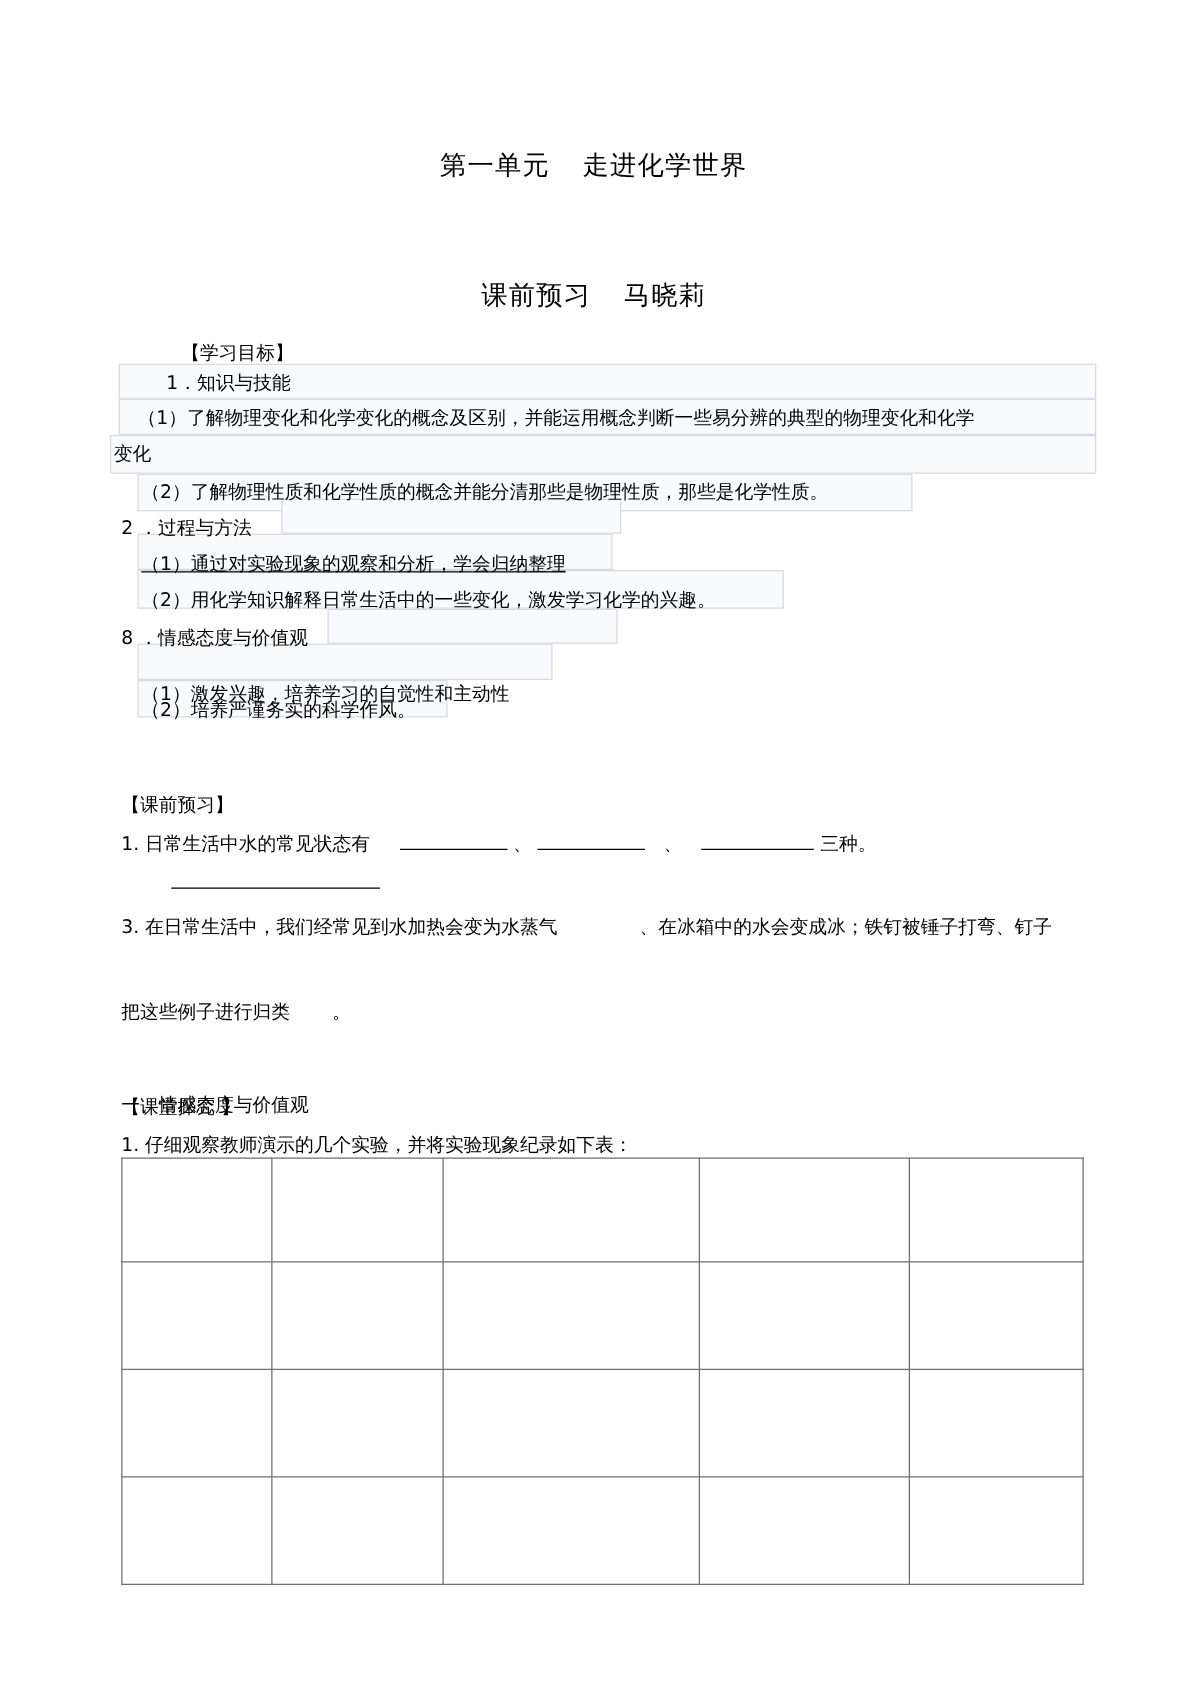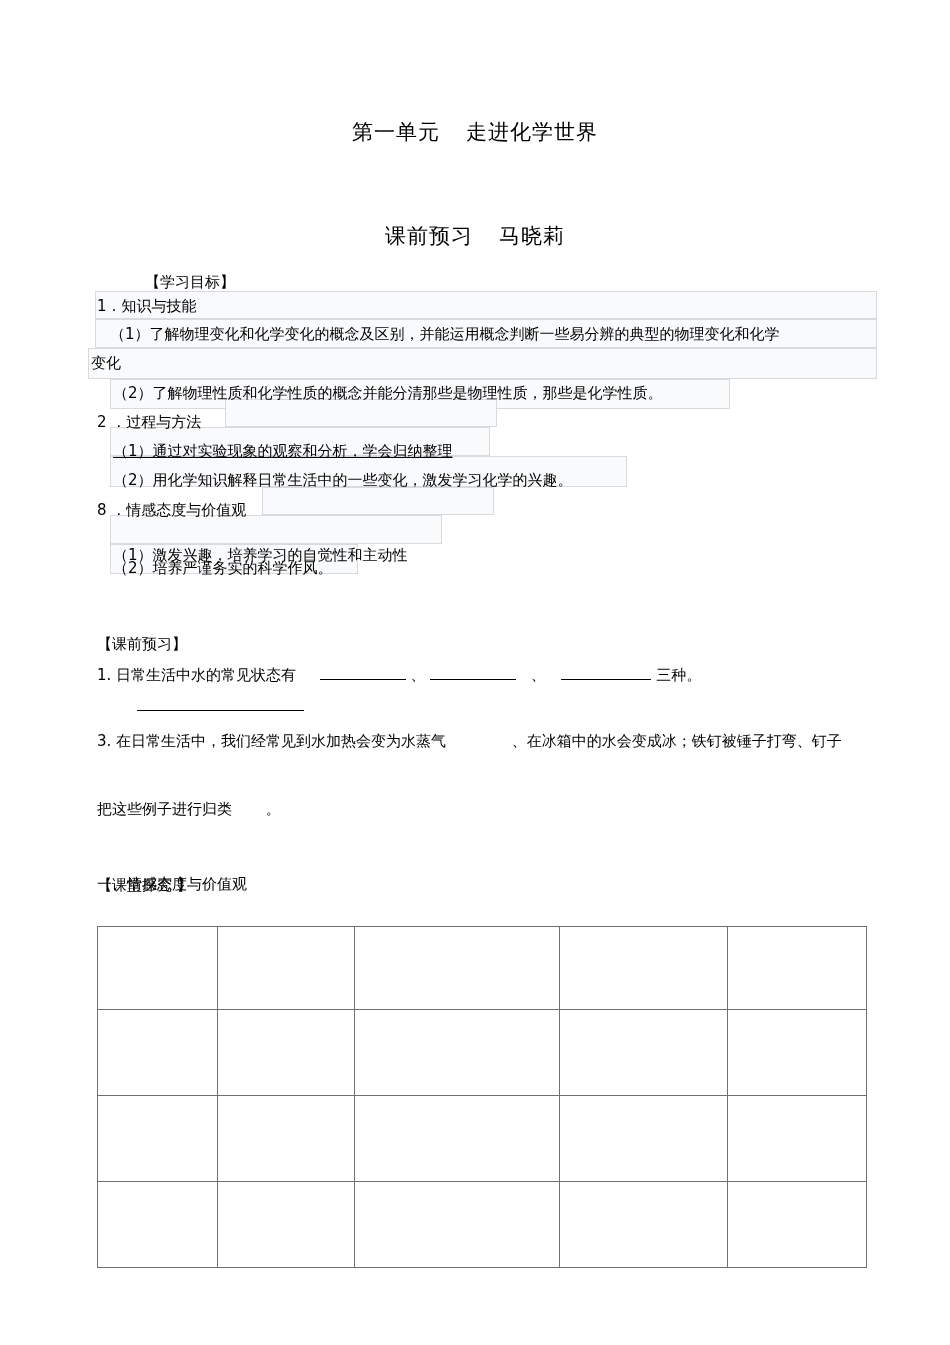--- a/index.html
+++ b/index.html
@@ -101,21 +101,21 @@
   <div class="ghost" style="left:95px;  top:319px; width:782px; height:29px;"></div>
   <div class="ghost" style="left:88px;  top:348px; width:789px; height:31px;"></div>
   <div class="ghost" style="left:110px; top:379px; width:620px; height:30px;"></div>
   <div class="ghost" style="left:225px; top:399px; width:272px; height:28px;"></div>
   <div class="ghost" style="left:110px; top:427px; width:380px; height:29px;"></div>
   <div class="ghost" style="left:110px; top:456px; width:517px; height:31px;"></div>
   <div class="ghost" style="left:262px; top:487px; width:232px; height:28px;"></div>
   <div class="ghost" style="left:110px; top:515px; width:332px; height:29px;"></div>
   <div class="ghost" style="left:110px; top:544px; width:248px; height:30px;"></div>
 
-  <div class="tx" style="left:97px; top:296px;">1．知识与技能</div>
+  <div class="tx" style="left:97px; top:296px;padding-left:36px;">1．知识与技能</div>
   <div class="tx" style="left:110px; top:324px;">（1）了解物理变化和化学变化的概念及区别，并能运用概念判断一些易分辨的典型的物理变化和化学</div>
   <div class="tx" style="left:91px; top:353px;">变化</div>
   <div class="tx" style="left:113px; top:383px;">（2）了解物理性质和化学性质的概念并能分清那些是物理性质，那些是化学性质。</div>
   <div class="tx" style="left:97px; top:412px;">2 ．过程与方法</div>
   <div class="tx" style="left:113px; top:441px;text-decoration:underline;">（1）通过对实验现象的观察和分析，学会归纳整理</div>
   <div class="tx" style="left:113px; top:470px;">（2）用化学知识解释日常生活中的一些变化，激发学习化学的兴趣。</div>
   <div class="tx" style="left:97px; top:500px;">8 ．情感态度与价值观</div>
   <div class="tx" style="left:113px; top:545px;">（1）激发兴趣，培养学习的自觉性和主动性</div>
   <div class="tx" style="left:113px; top:558px;">（2）培养严谨务实的科学作风。</div>
 
@@ -147,20 +147,21 @@
 
 
   <div class="tx" style="left:97px; top:799px;">
     <span>把这些例子进行归类</span>
     <span class="gapsp" style="width:24px;"></span>
     <span>。</span>
   </div>
 
   <div class="tx" style="left:97px; top:841px;margin-top:34px;">【课堂探究 】</div>
   <div class="tx" style="left:97px; top:874px;">一、情感态度与价值观</div>
+  <div class="tx" style="left:97px; top:906px;">1. 仔细观察教师演示的几个实验，并将实验现象纪录如下表：</div>
 
   <table class="tbl">
     <tbody>
       <tr class="r-head">
         <td class="c1"></td>
         <td class="c2"></td>
         <td class="c3"></td>
         <td class="c4"></td>
         <td class="c5"></td>
       </tr>

